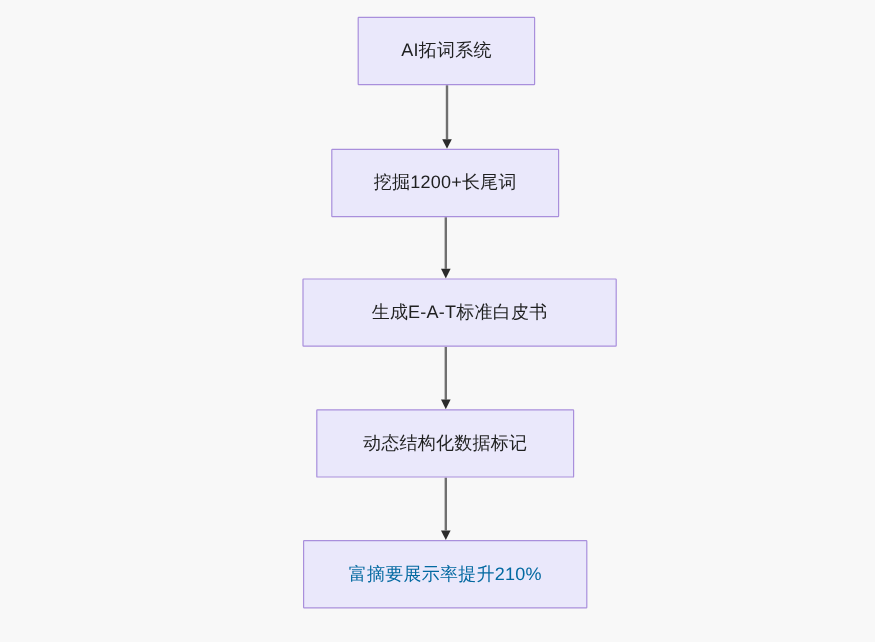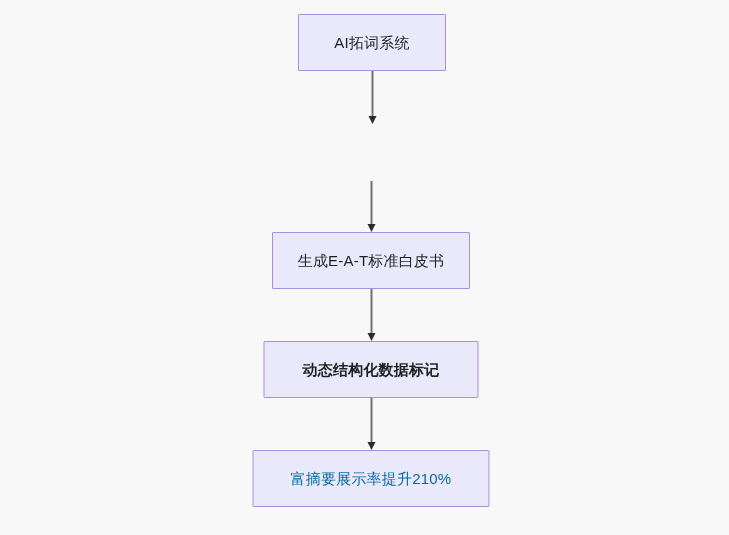--- a/index.html
+++ b/index.html
@@ -84,22 +84,25 @@
       <div class="line" style="height: 44px; background: rgb(112, 112, 112);"></div>
       <div class="head" style="border-top-color: rgb(43, 43, 43);"></div>
     </div>
     <div class="connector" style="left: 371px; top: 398px; height: 52px;">
       <div class="line" style="height: 44px; background: rgb(112, 112, 112);"></div>
       <div class="head" style="border-top-color: rgb(43, 43, 43);"></div>
     </div>
     <div class="node" style="left: 372px; top: 14px; width: 148px; background: rgb(234, 232, 251); border-color: rgb(169, 143, 220);">
       <span class="node-label" style="color: rgb(31, 32, 32);">AI拓词系统</span>
     </div>
-    <div class="node" style="left: 371px; top: 232px; width: 198px; background: rgb(234, 232, 251); border-color: rgb(169, 143, 220);">
+    <div class="node" style="left: 371px; top: 124px; width: 190px; background: rgb(234, 232, 251); border-color: rgb(169, 143, 220);">
+      <span class="node-label" style="color: rgb(31, 32, 32);">挖掘1200+长尾词</span>
+    </div>
+    <div class="node" style="left: 383px; top: 232px; width: 262px; background: rgb(234, 232, 251); border-color: rgb(169, 143, 220);">
       <span class="node-label" style="color: rgb(31, 32, 32);">生成E-A-T标准白皮书</span>
     </div>
-    <div class="node" style="left: 371px; top: 341px; width: 215px; background: rgb(234, 232, 251); border-color: rgb(169, 143, 220); font-weight: bold;">
+    <div class="node" style="left: 371px; top: 341px; width: 215px; background: rgb(234, 232, 251); border-color: rgb(169, 143, 220);">
       <span class="node-label" style="color: rgb(31, 32, 32);">动态结构化数据标记</span>
     </div>
     <div class="node" style="left: 371px; top: 450px; width: 237px; background: rgb(234, 232, 251); border-color: rgb(169, 143, 220);">
       <span class="node-label" style="color: #0369a1;">富摘要展示率提升210%</span>
     </div>
   </div>
 
 </body></html>

